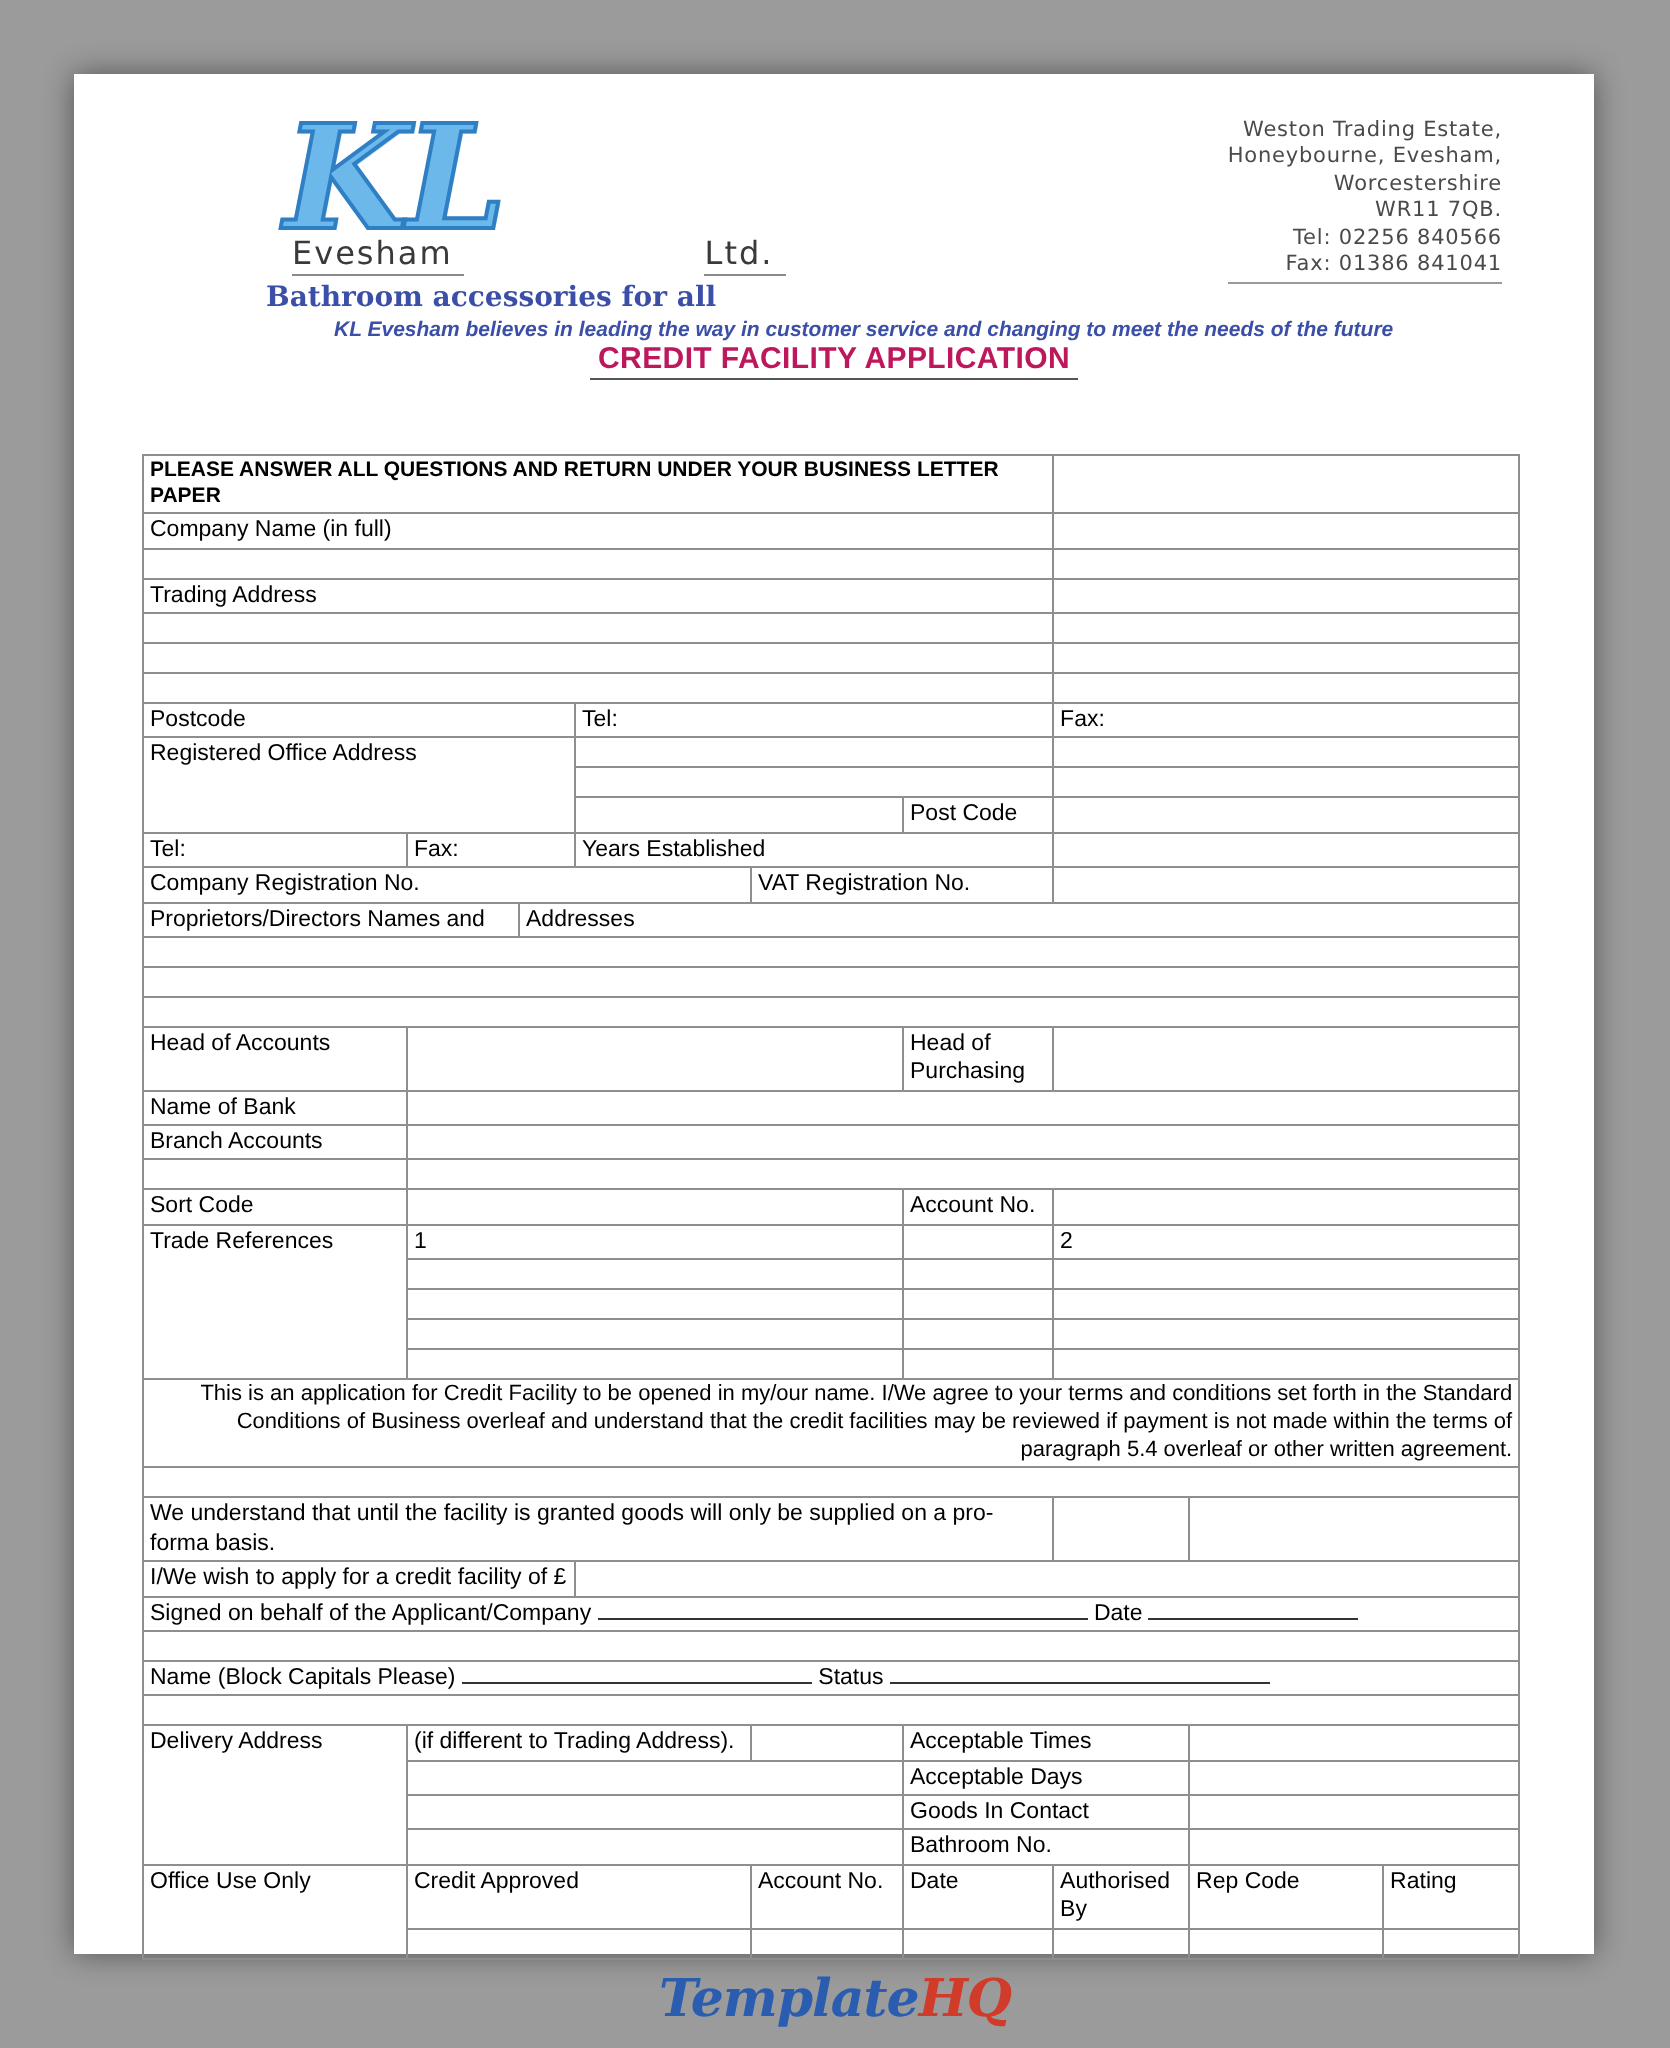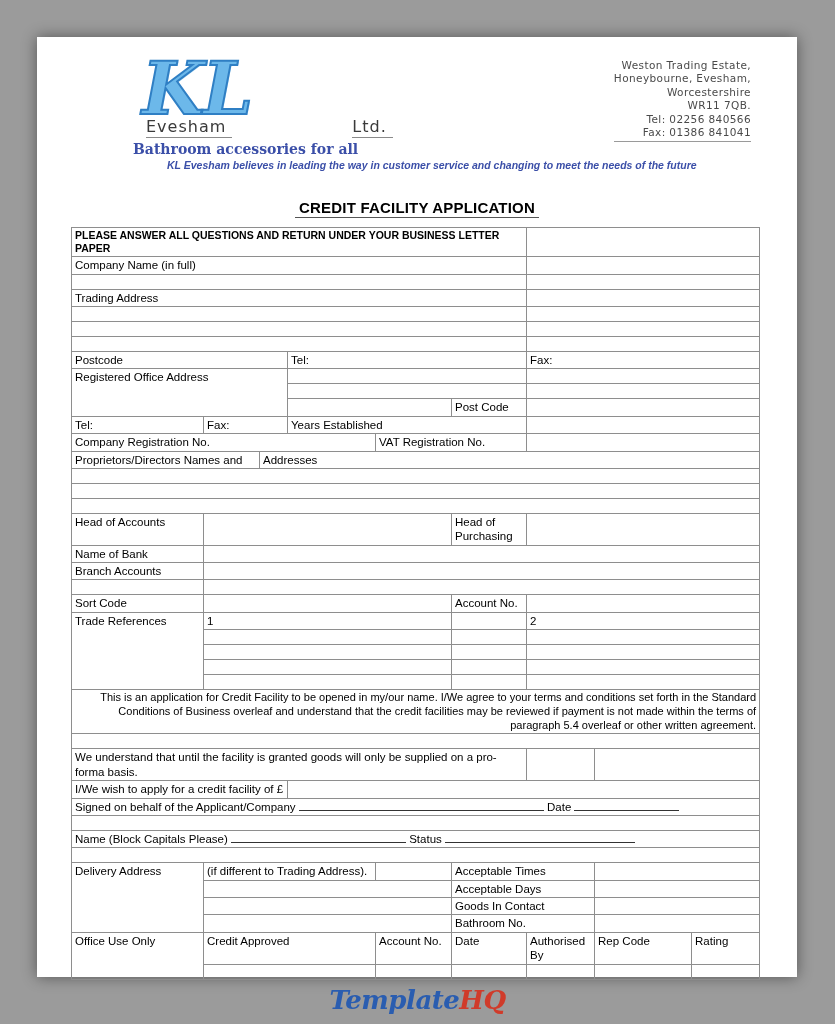--- a/index.html
+++ b/index.html
@@ -53,23 +53,22 @@
     font-size:14px; font-weight:bold; color:#3b4fa8;
   }
   .tagline2 {
     position:absolute; left:130px; top:122px;
     font-family:"Liberation Sans", sans-serif;
     font-size:10.5px; font-style:italic; font-weight:bold; color:#3b4fa8;
   }
   .form-title {
     position:absolute; left:0; right:0; top:134px;
     text-align:center;
-    font-size:15px; font-weight:bold; color:#000000;
+    font-size:15px; font-weight:bold; color:#be185d;
     letter-spacing:0.2px;
-    margin-top:28px;
   }
   .form-title span { border-bottom:1px solid #555; padding:0 4px 1px; }
 
   
   .sheet {
     position:absolute; left:34px; top:142px;
     width:688px;
   }
   table.frm {
     width:100%;

